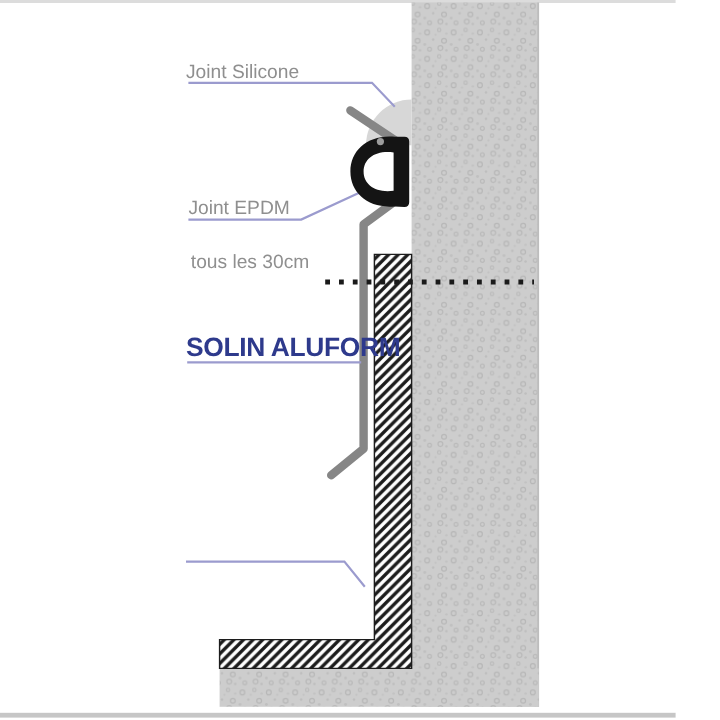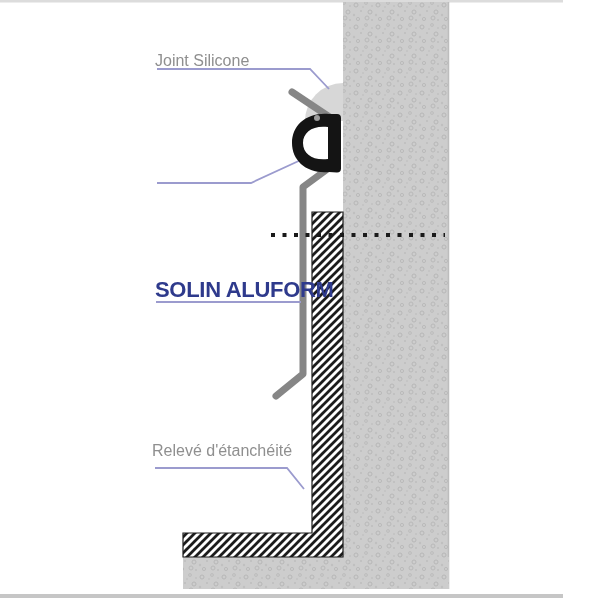--- a/index.html
+++ b/index.html
@@ -81,21 +81,22 @@
              M328,127 C313,125 303,132 303,143 C303,154 313,161 328,159 Z"></path>
     <circle class="rivet" cx="317" cy="118" r="3"></circle>
 
     <line class="dotted" x1="271" y1="235" x2="445" y2="235"></line>
 
     <rect class="frame-bottom" x="0" y="594" width="600" height="4"></rect>
   </svg>
 
   <div class="lbl" style="left:155px;top:51px;">Joint Silicone</div>
 
+  <div class="lbl" style="left:157px;top:164px;">Joint EPDM</div>
 
   <div class="lbl" style="left:159px;top:209px;">
+    <div>tous les 30cm</div>
   </div>
 
   <div class="lbl lbl-solin" style="left:155px;top:280px;">SOLIN ALUFORM</div>
 
-  <div class="lbl" style="left:152px;top:441px;">Relevé d'étanchéité</div>
 
 </div>
 
 </body></html>

